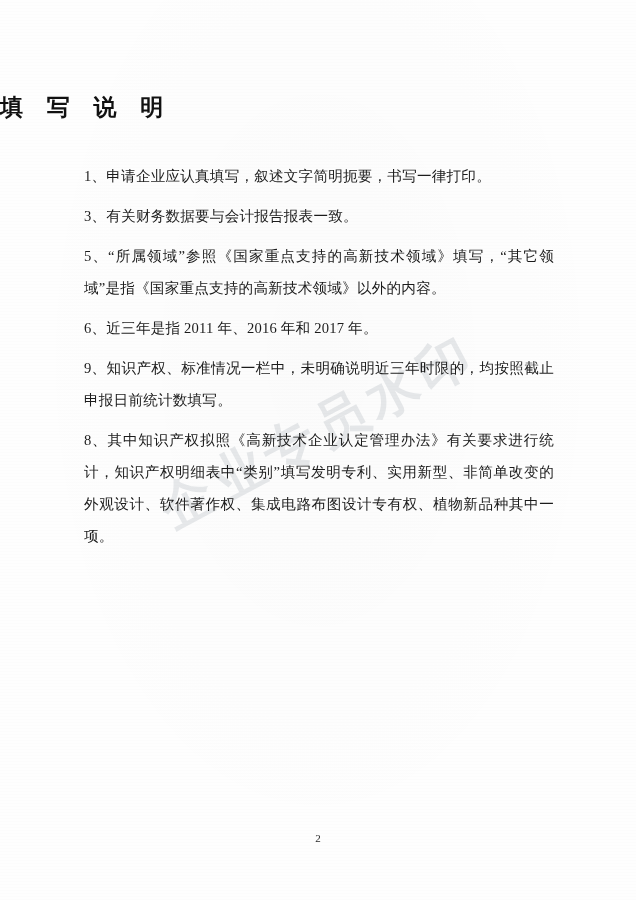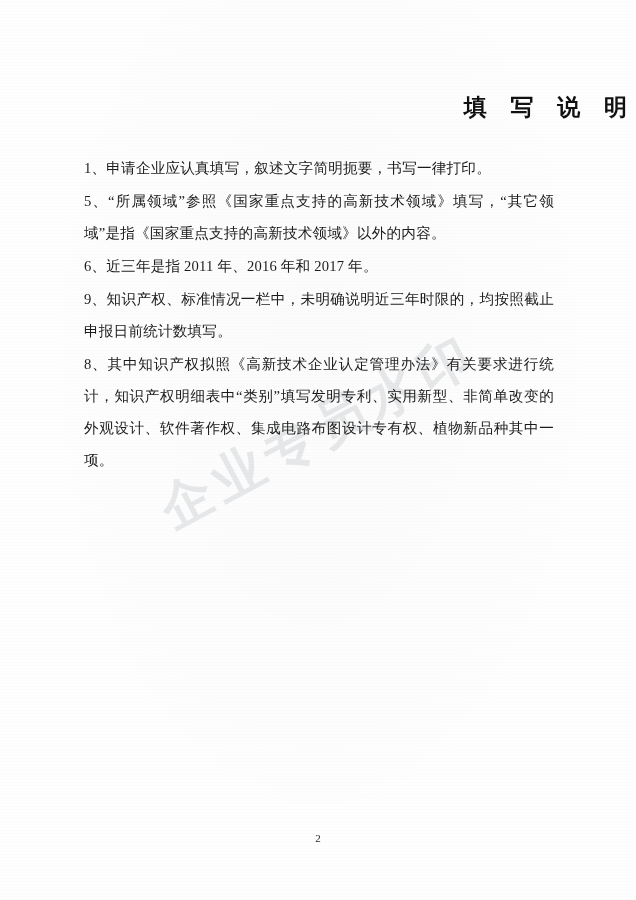--- a/index.html
+++ b/index.html
@@ -29,40 +29,40 @@
     inset: 0;
     background:
       radial-gradient(ellipse at 50% 40%, rgba(0,0,0,0.012) 0%, rgba(0,0,0,0.0) 70%);
     pointer-events: none;
   }
   .doc-title {
     position: absolute;
     top: 92px;
     left: 0;
     right: 0;
-    text-align: right;
+    text-align: left;
     font-size: 23px;
     font-weight: bold;
     letter-spacing: 9px;
     color: #111;
     font-family: "Liberation Serif", "DejaVu Serif", serif;
   }
   .body-block {
     position: absolute;
     top: 152px;
     left: 84px;
     width: 470px;
   }
   .para {
     font-size: 14.6px;
     line-height: 32px;
     color: #1b1b1b;
     text-align: justify;
     text-justify: inter-ideograph;
-    margin: 0 0 1px 0;
+    margin: 8px 0 1px 0;
     text-indent: 0;
     letter-spacing: 0.2px;
   }
   .page-number {
     position: absolute;
     bottom: 56px;
     left: 0;
     right: 0;
     text-align: center;
     font-size: 11px;
@@ -96,20 +96,21 @@
 <body>
 
 <div class="page">
 
   <div class="watermark">企业专员水印</div>
 
   <div class="doc-title">填 写 说 明</div>
 
   <div class="body-block">
     <p class="para">1、申请企业应认真填写，叙述文字简明扼要，书写一律打印。</p>
+    <p class="para">3、有关财务数据要与会计报告报表一致。</p>
     <p class="para">5、“所属领域”参照《国家重点支持的高新技术领域》填写，“其它领域”是指《国家重点支持的高新技术领域》以外的内容。</p>
     <p class="para">6、近三年是指 2011 年、2016 年和 2017 年。</p>
     <p class="para">9、知识产权、标准情况一栏中，未明确说明近三年时限的，均按照截止申报日前统计数填写。</p>
     <p class="para">8、其中知识产权拟照《高新技术企业认定管理办法》有关要求进行统计，知识产权明细表中“类别”填写发明专利、实用新型、非简单改变的外观设计、软件著作权、集成电路布图设计专有权、植物新品种其中一项。</p>
   </div>
 
   <div class="page-number">2</div>
 
   <div class="scan-noise"></div>
 </div>

